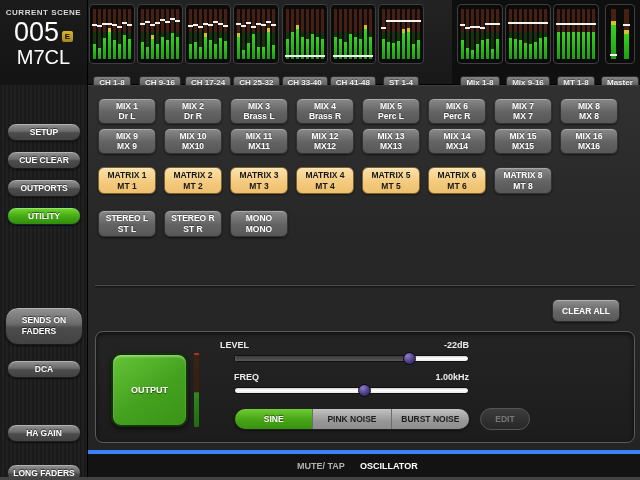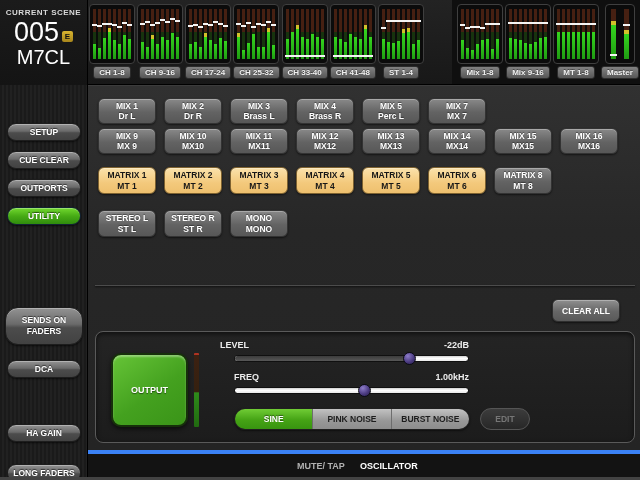--- a/index.html
+++ b/index.html
@@ -17,21 +17,21 @@
   .scene-numrow { display:flex; align-items:flex-end; justify-content:center; margin-top:1px; }
   .scene-number { font-size:27px; color:#fff; line-height:28px; }
   .scene-ebadge { width:11px; height:11px; background:linear-gradient(180deg,#d8b430,#a8861c);
     border-radius:2px; color:#101010; font-size:8px; font-weight:bold; line-height:11px; margin:0 0 4px 3px; }
   .scene-name { font-size:20px; color:#fff; line-height:22px; }
 
   .meterstrip { position:absolute; left:88px; top:0; width:552px; height:85px; }
   .mgroup { position:absolute; top:4px; display:flex; gap:2px; }
   .mgroup.left { left:1px; }
   .mgroup.right { left:369px; }
-  .mblock-wrap { display:flex; flex-direction:column; align-items:center; }
+  .mblock-wrap { display:flex; flex-direction:column; align-items:center;gap:10px; }
   .mblock { width:46px; height:60px; background:#0b0b0b; border:1px solid #3f3f3f; border-radius:4px;
     display:flex; align-items:center; justify-content:center; }
   .mblock.narrow { width:30px; }
   .mbars { display:flex; gap:2px; height:50px; }
   .mblock.narrow .mbars { gap:8px; }
   .mbar { position:relative; width:3px; height:50px;
     background:linear-gradient(180deg,#462012 0%,#462012 46%,#17330e 46%,#17330e 100%); }
   .mblock.narrow .mbar { width:5px; }
   .mfill { position:absolute; left:0; bottom:0; width:100%; background:linear-gradient(180deg,#35d41e,#1f9c12); }
   .mpeak { position:absolute; left:0; width:100%; height:4px; background:#d3c02a; }
@@ -42,21 +42,21 @@
 
   
   .sidebar { position:absolute; left:0; top:85px; width:88px; height:395px;
     background:repeating-linear-gradient(90deg,#1a1a1a 0 2px,#212121 2px 4px); border-right:1px solid #000; }
   .sbtn { position:absolute; left:7px; width:74px; height:18px; border-radius:9px;
     background:linear-gradient(180deg,#939393,#6a6a6a 45%,#4c4c4c 55%,#424242);
     border:1px solid #1d1d1d; color:#fff; font-size:8.5px; font-weight:bold;
     display:flex; align-items:center; justify-content:center; text-shadow:0 -1px 1px rgba(0,0,0,.6);
     box-shadow:0 1px 2px rgba(0,0,0,.6), inset 0 1px 0 rgba(255,255,255,.3); cursor:pointer; }
   .sbtn.green { background:linear-gradient(180deg,#72d92f,#47ab15 50%,#2f8c0d); border-color:#123; }
-  .sbtn.tall { height:38px; border-radius:13px; left:5px; width:78px; white-space:pre-line; text-align:center; line-height:11px; }
+  .sbtn.tall { height:38px; border-radius:13px; left:5px; width:78px; white-space:pre-line; text-align:left; line-height:11px; }
   #sb-setup { top:38px; } #sb-cueclear { top:66px; } #sb-outports { top:94px; } #sb-utility { top:122px; }
   #sb-sends { top:222px; } #sb-dca { top:275px; } #sb-hagain { top:339px; } #sb-longfaders { top:379px; }
 
   
   .main { position:absolute; left:88px; top:85px; width:552px; height:365px;
     background:linear-gradient(180deg,#313131,#272727 40%,#242424); border-top:1px solid #3c3c3c; }
   .busrow { position:absolute; left:10px; display:grid; grid-template-columns:repeat(8,58px); column-gap:8px; }
   #busrow1 { top:12px; } #busrow2 { top:42px; } #busrow3 { top:81px; } #busrow4 { top:124px; }
   .busbtn { height:26px; border-radius:6px; border:1px solid #333;
     background:linear-gradient(180deg,#898989,#636363 55%,#575757);
@@ -587,22 +587,30 @@
         </div>
         <div class="busbtn">
           <div>MIX 4</div>
           <div>Brass R</div>
         </div>
         <div class="busbtn">
           <div>MIX 5</div>
           <div>Perc L</div>
         </div>
         <div class="busbtn">
+          <div>MIX 6</div>
+          <div>Perc R</div>
+        </div>
+        <div class="busbtn">
           <div>MIX 7</div>
           <div>MX 7</div>
+        </div>
+        <div class="busbtn">
+          <div>MIX 8</div>
+          <div>MX 8</div>
         </div>
       </div>
     <div class="busrow" id="busrow2">
         <div class="busbtn">
           <div>MIX 9</div>
           <div>MX 9</div>
         </div>
         <div class="busbtn">
           <div>MIX 10</div>
           <div>MX10</div>

